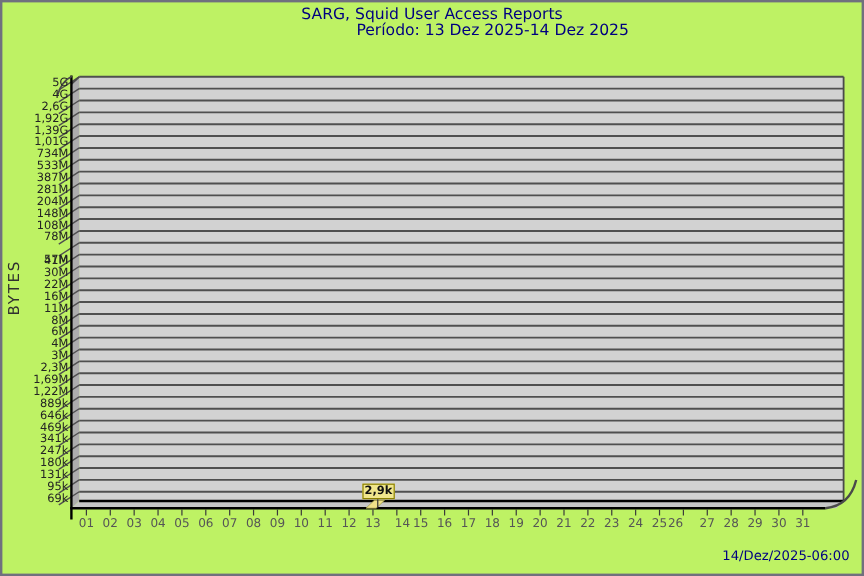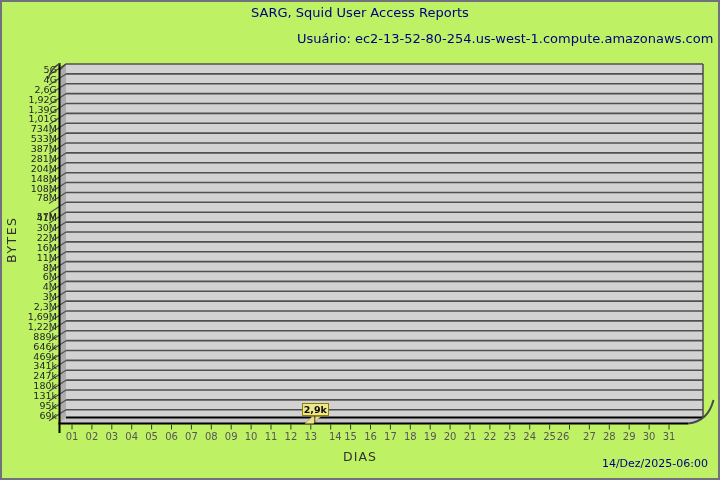--- a/index.html
+++ b/index.html
@@ -26,21 +26,21 @@
   .value-box{position:absolute; background:#F0E68C; border:1px solid #8B8000;
       box-sizing:border-box; font-size:9.5px; font-weight:bold; color:#101010;
       text-align:center; line-height:11px;}
 </style>
 </head>
 <body>
 
 <div class="page">
 
   <div class="t1">SARG, Squid User Access Reports</div>
-  <div class="t3">Usuário: ec2-13-52-80-254.us-west-1.compute.amazonaws.com</div>
+  <div class="t2">Período: 13 Dez 2025-14 Dez 2025</div>
 
   <svg id="chart-svg" viewBox="0 0 716 476" xmlns="http://www.w3.org/2000/svg">
       <rect x="64" y="62" width="637" height="353.5" fill="#D2D2D2"></rect>
       <polygon points="57.5,68 64,62 64,415.5 57.5,421.5" fill="#ADADAD"></polygon>
       <polygon points="64,415.5 701,415.5 695,421.5 57.5,421.5" fill="#C6C6C6"></polygon>
       <line x1="64" y1="62" x2="701" y2="62" stroke="#4F4F4F" stroke-width="1.6"></line>
       <line x1="47" y1="73" x2="64" y2="62" stroke="#4F4F4F" stroke-width="1.2"></line>
       <line x1="64" y1="71.88" x2="701" y2="71.88" stroke="#4F4F4F" stroke-width="1.6"></line>
       <line x1="47" y1="82.88" x2="64" y2="71.88" stroke="#4F4F4F" stroke-width="1.2"></line>
       <line x1="64" y1="81.76" x2="701" y2="81.76" stroke="#4F4F4F" stroke-width="1.6"></line>
@@ -219,18 +219,17 @@
       <div class="xl" style="left: 536.6px; top: 429px;">25</div>
       <div class="xl" style="left: 550px; top: 429px;">26</div>
       <div class="xl" style="left: 576.4px; top: 429px;">27</div>
       <div class="xl" style="left: 596.3px; top: 429px;">28</div>
       <div class="xl" style="left: 616.2px; top: 429px;">29</div>
       <div class="xl" style="left: 636.1px; top: 429px;">30</div>
       <div class="xl" style="left: 656px; top: 429px;">31</div>
     </div>
 
   <div class="ylab">BYTES</div>
-  <div class="xlab">DIAS</div>
 
   <div class="value-box" id="value-box" style="left: 299.8px; top: 400.5px; width: 27px; height: 13px;">2,9k</div>
 
   <div class="timestamp">14/Dez/2025-06:00</div>
 </div>
 
 </body></html>

